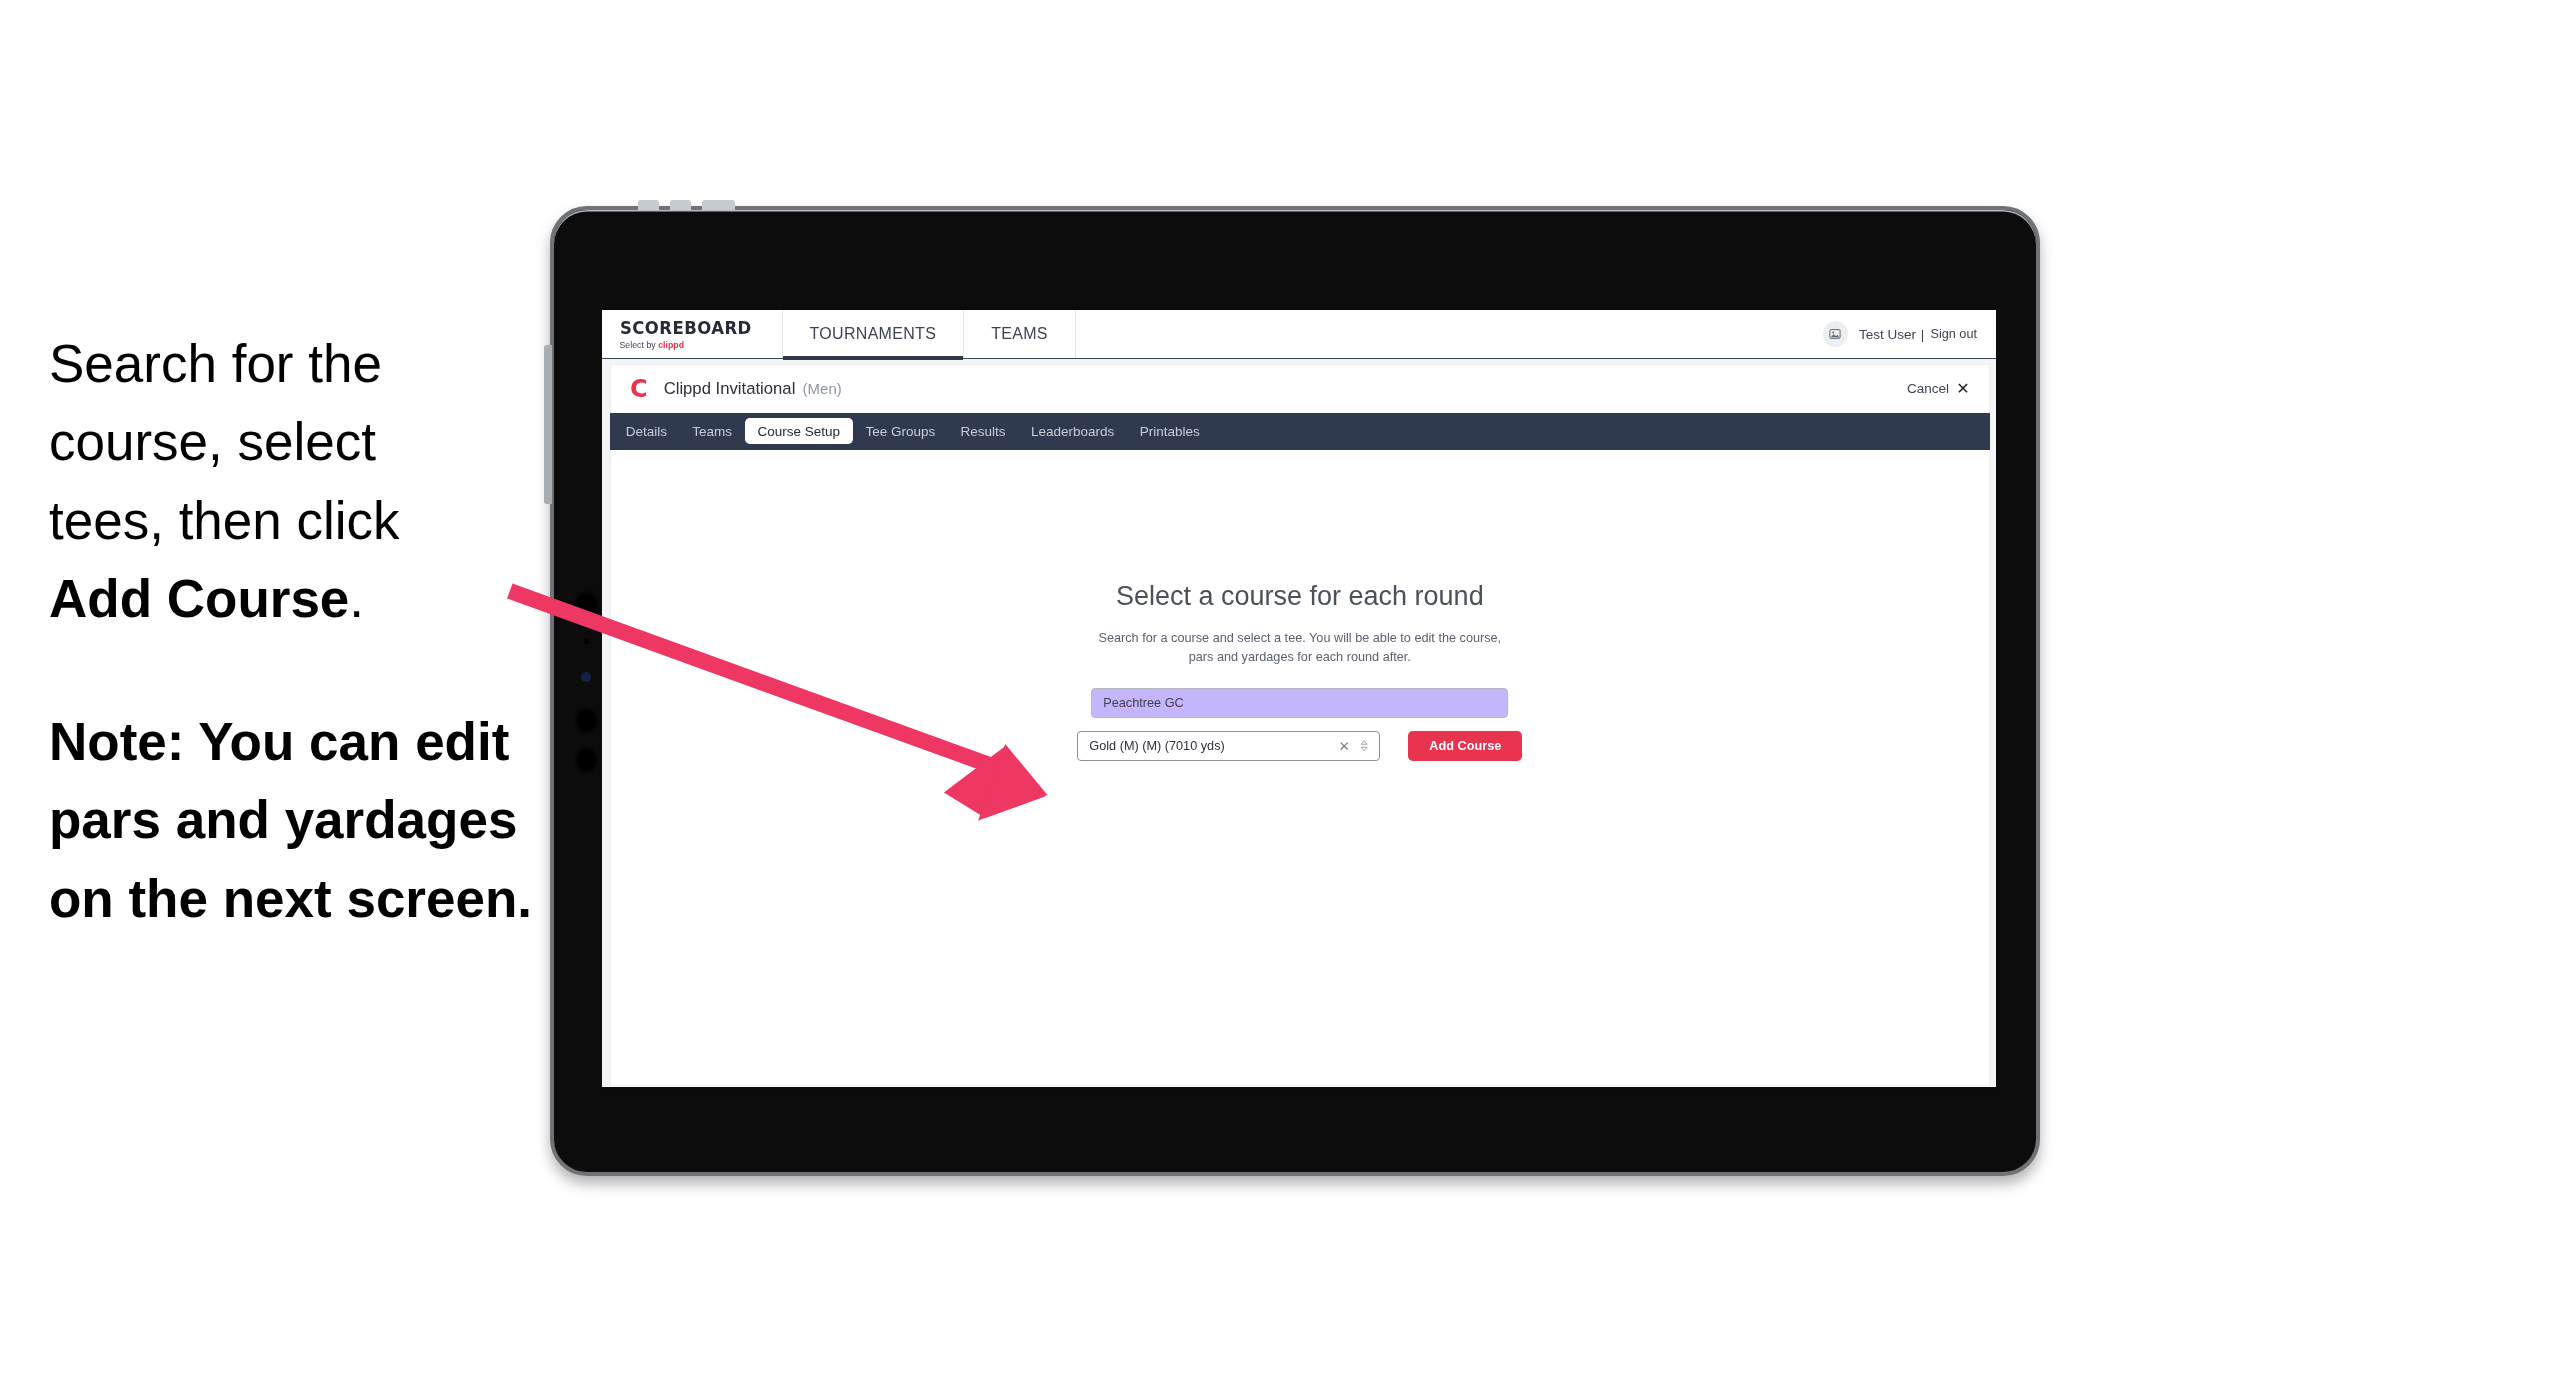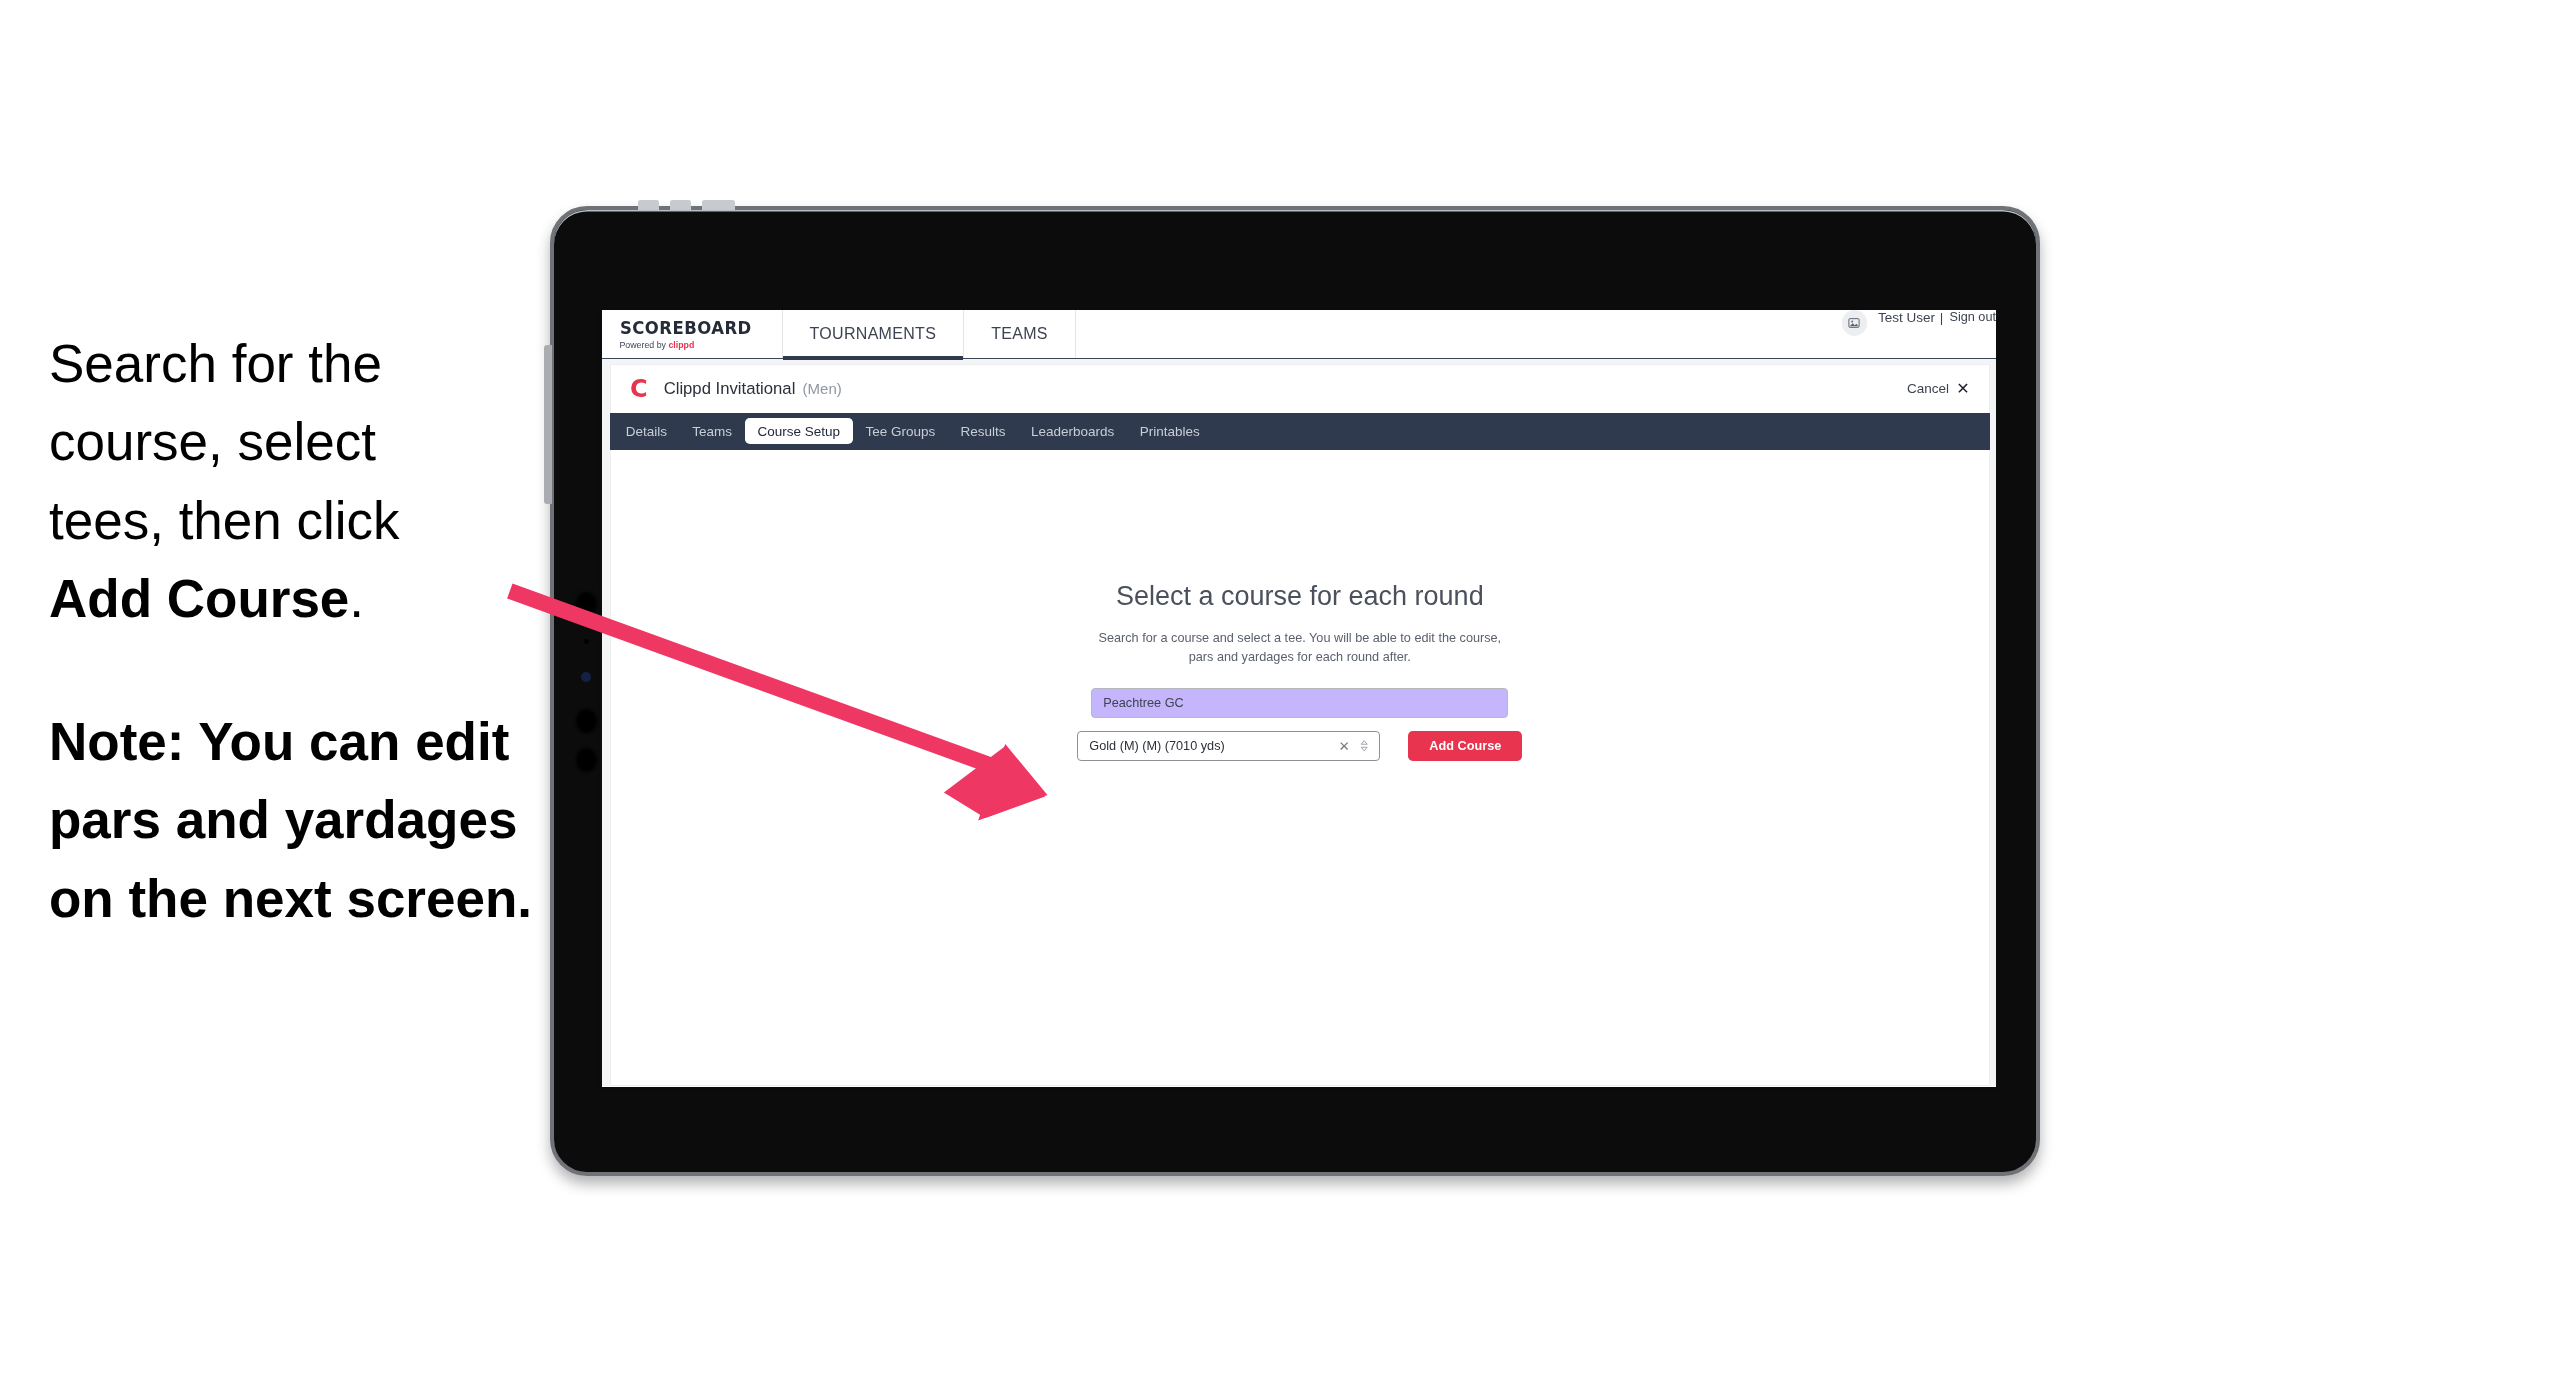--- a/index.html
+++ b/index.html
@@ -101,22 +101,22 @@
     cursor: pointer;
   }
   .navtab.active::after {
     content: ""; position: absolute;
     left: 0; right: 0; bottom: -1.6px; height: 4px;
     background: #2f3a4e;
   }
 
   .appbar-right {
     margin-left: auto;
-    display: flex; align-items: flex-start;
-    gap: 11px;
+    display: flex; align-items: center;
+    padding-right: 19px; gap: 11px;
   }
   .avatar {
     width: 25.5px; height: 25.5px; border-radius: 50%;
     background: #eceef0;
     display: flex; align-items: center; justify-content: center;
   }
   .user-name { font-size: 13.5px; color: #3d4350; }
   .sep-pipe { font-size: 13.5px; color: #3d4350; margin: 0 -4.8px 0 -6.4px; }
   .signout { font-size: 12.7px; color: #3d4350; cursor: pointer; }
 
@@ -233,21 +233,21 @@
     <div class="sensor s2"></div>
     <div class="sensor s3"></div>
     <div class="sensor s4"></div>
     <div class="sensor s5"></div>
 
     <div id="screen">
 
       <div class="appbar">
         <div class="brand">
           <div class="brand-main">SCOREBOARD</div>
-          <div class="brand-sub"><span>Powered by </span><span class="clippd">clippd</span></div>
+          <div class="brand-sub"><span>Select by </span><span class="clippd">clippd</span></div>
         </div>
         <div class="navtabs">
           <div class="navtab active">TOURNAMENTS</div>
           <div class="navtab">TEAMS</div>
         </div>
         <div class="appbar-right">
           <div class="avatar">
             <svg width="12" height="12" viewBox="0 0 16 16">
               <rect x="1.2" y="2.2" width="13.6" height="11.6" rx="1.4" fill="none" stroke="#5c6370" stroke-width="1.3"></rect>
               <circle cx="5.6" cy="6" r="1.25" fill="#5c6370"></circle>

